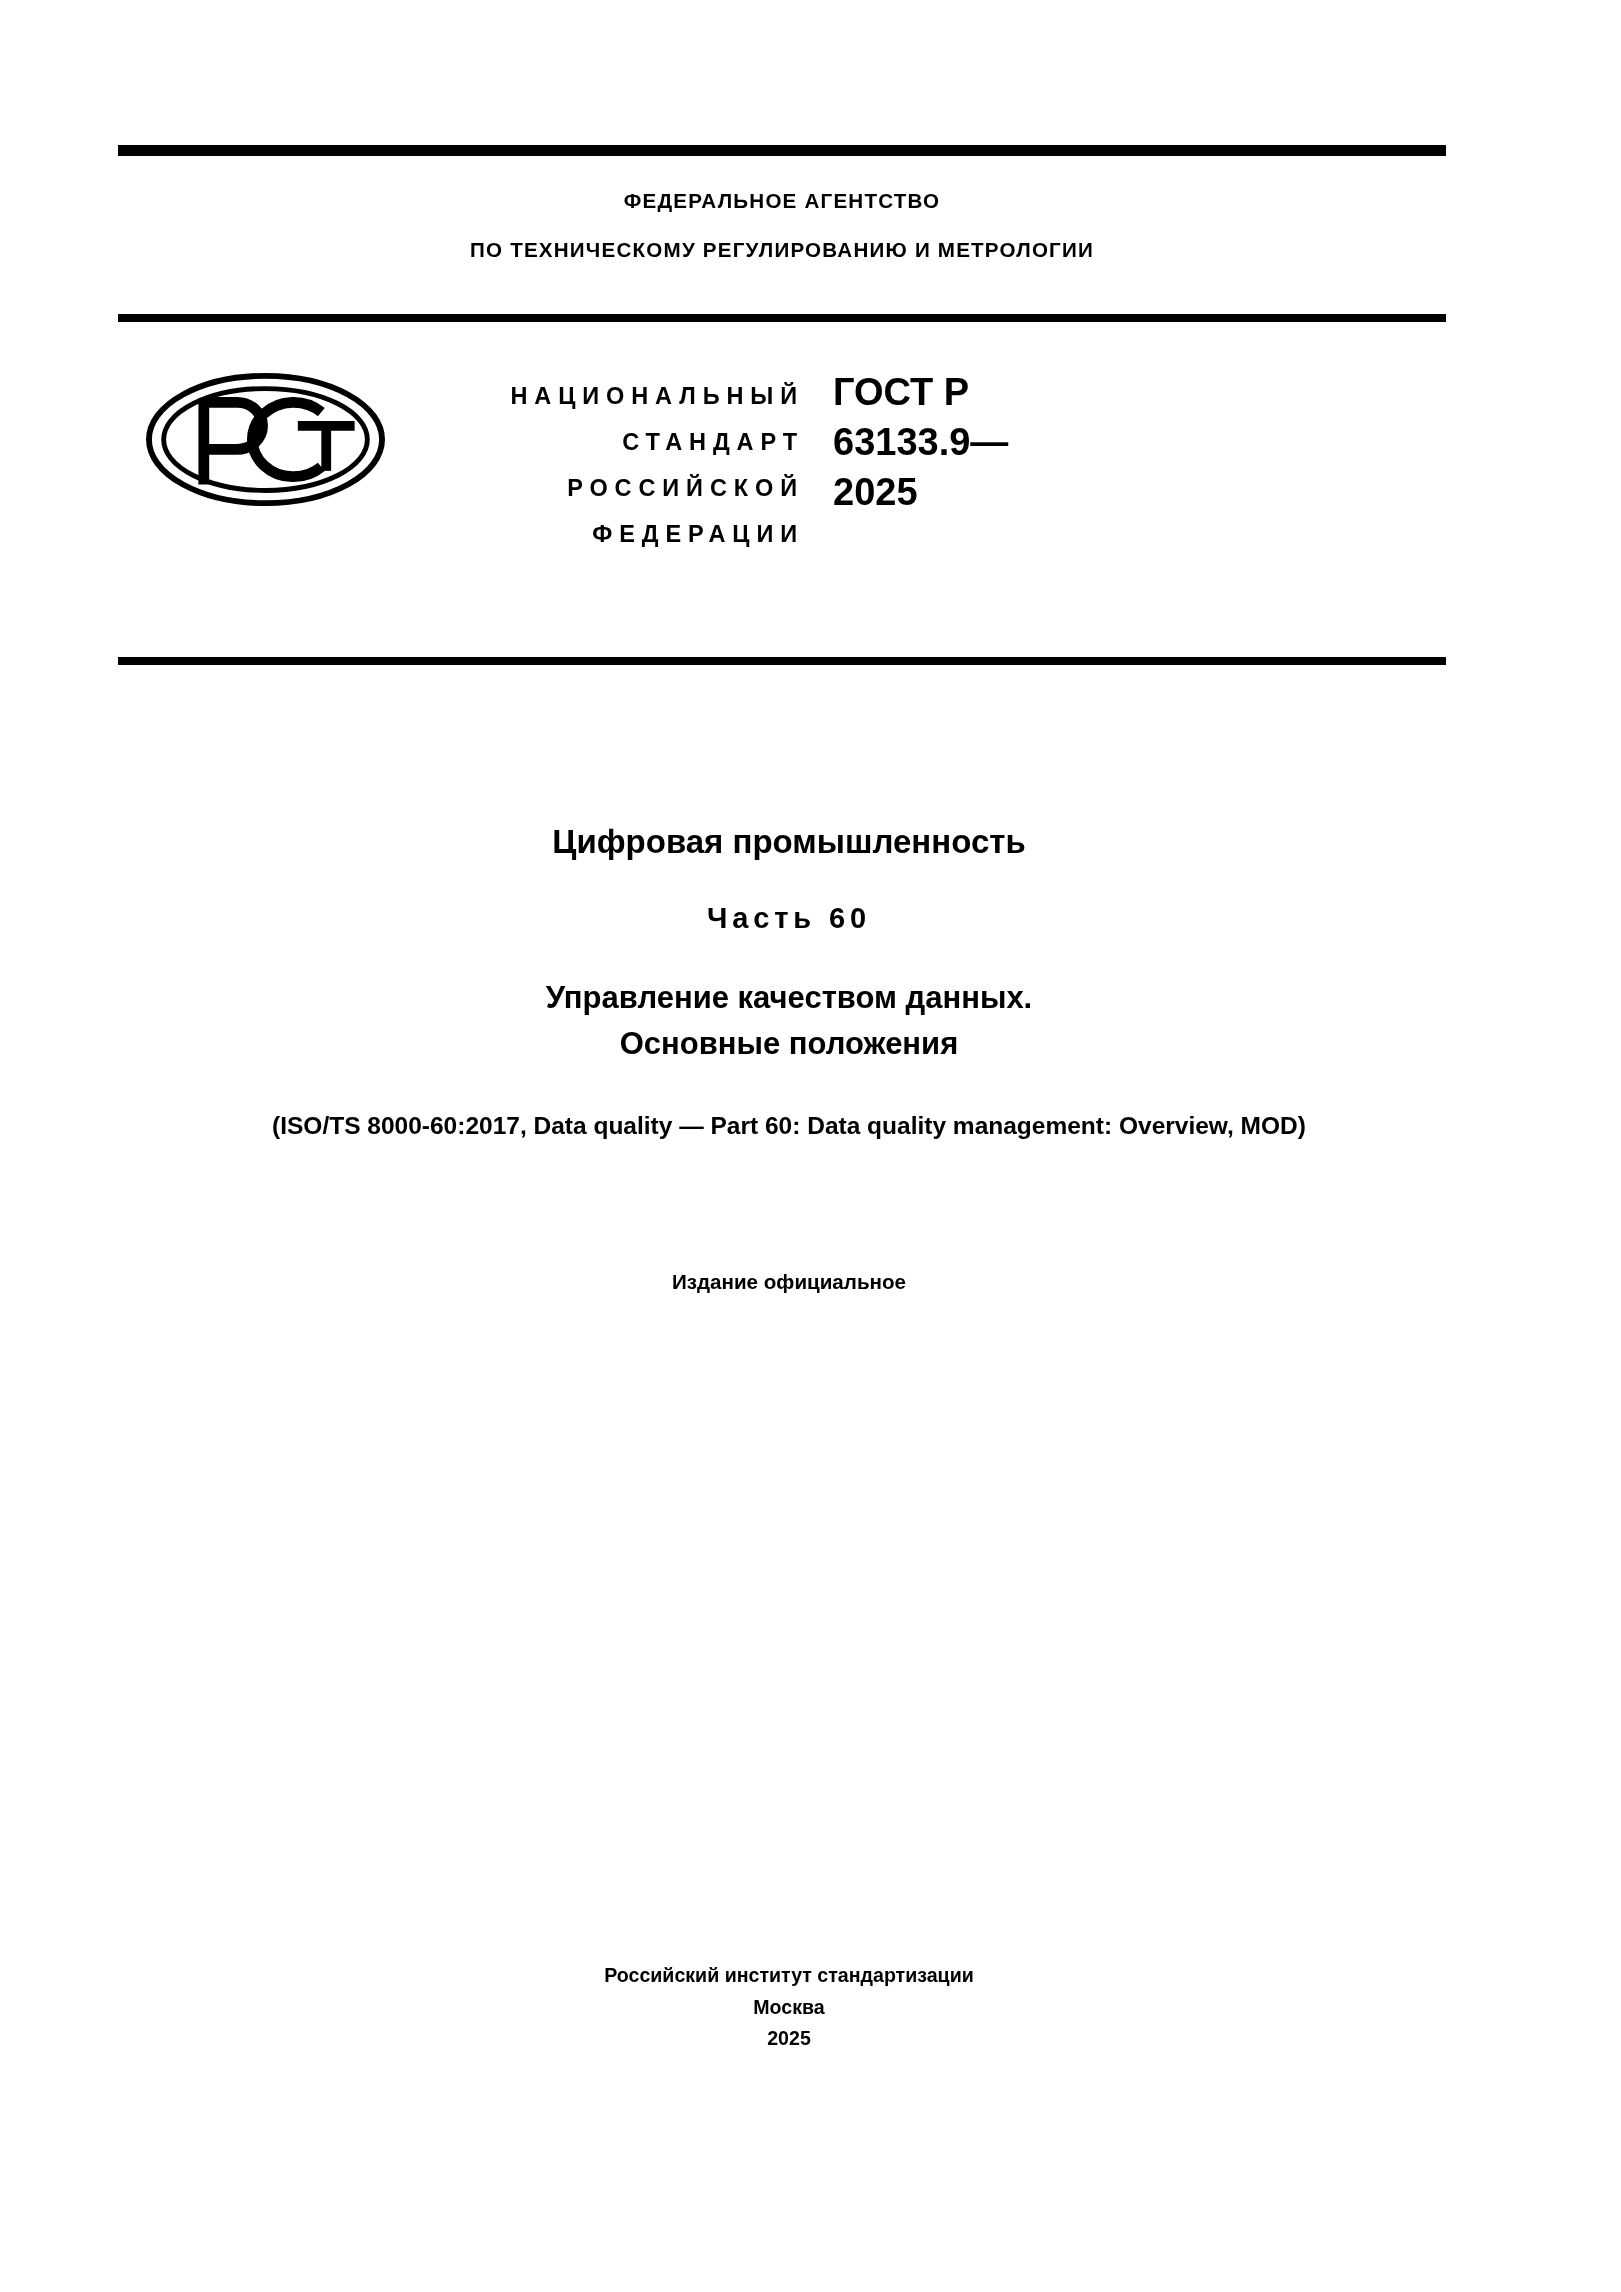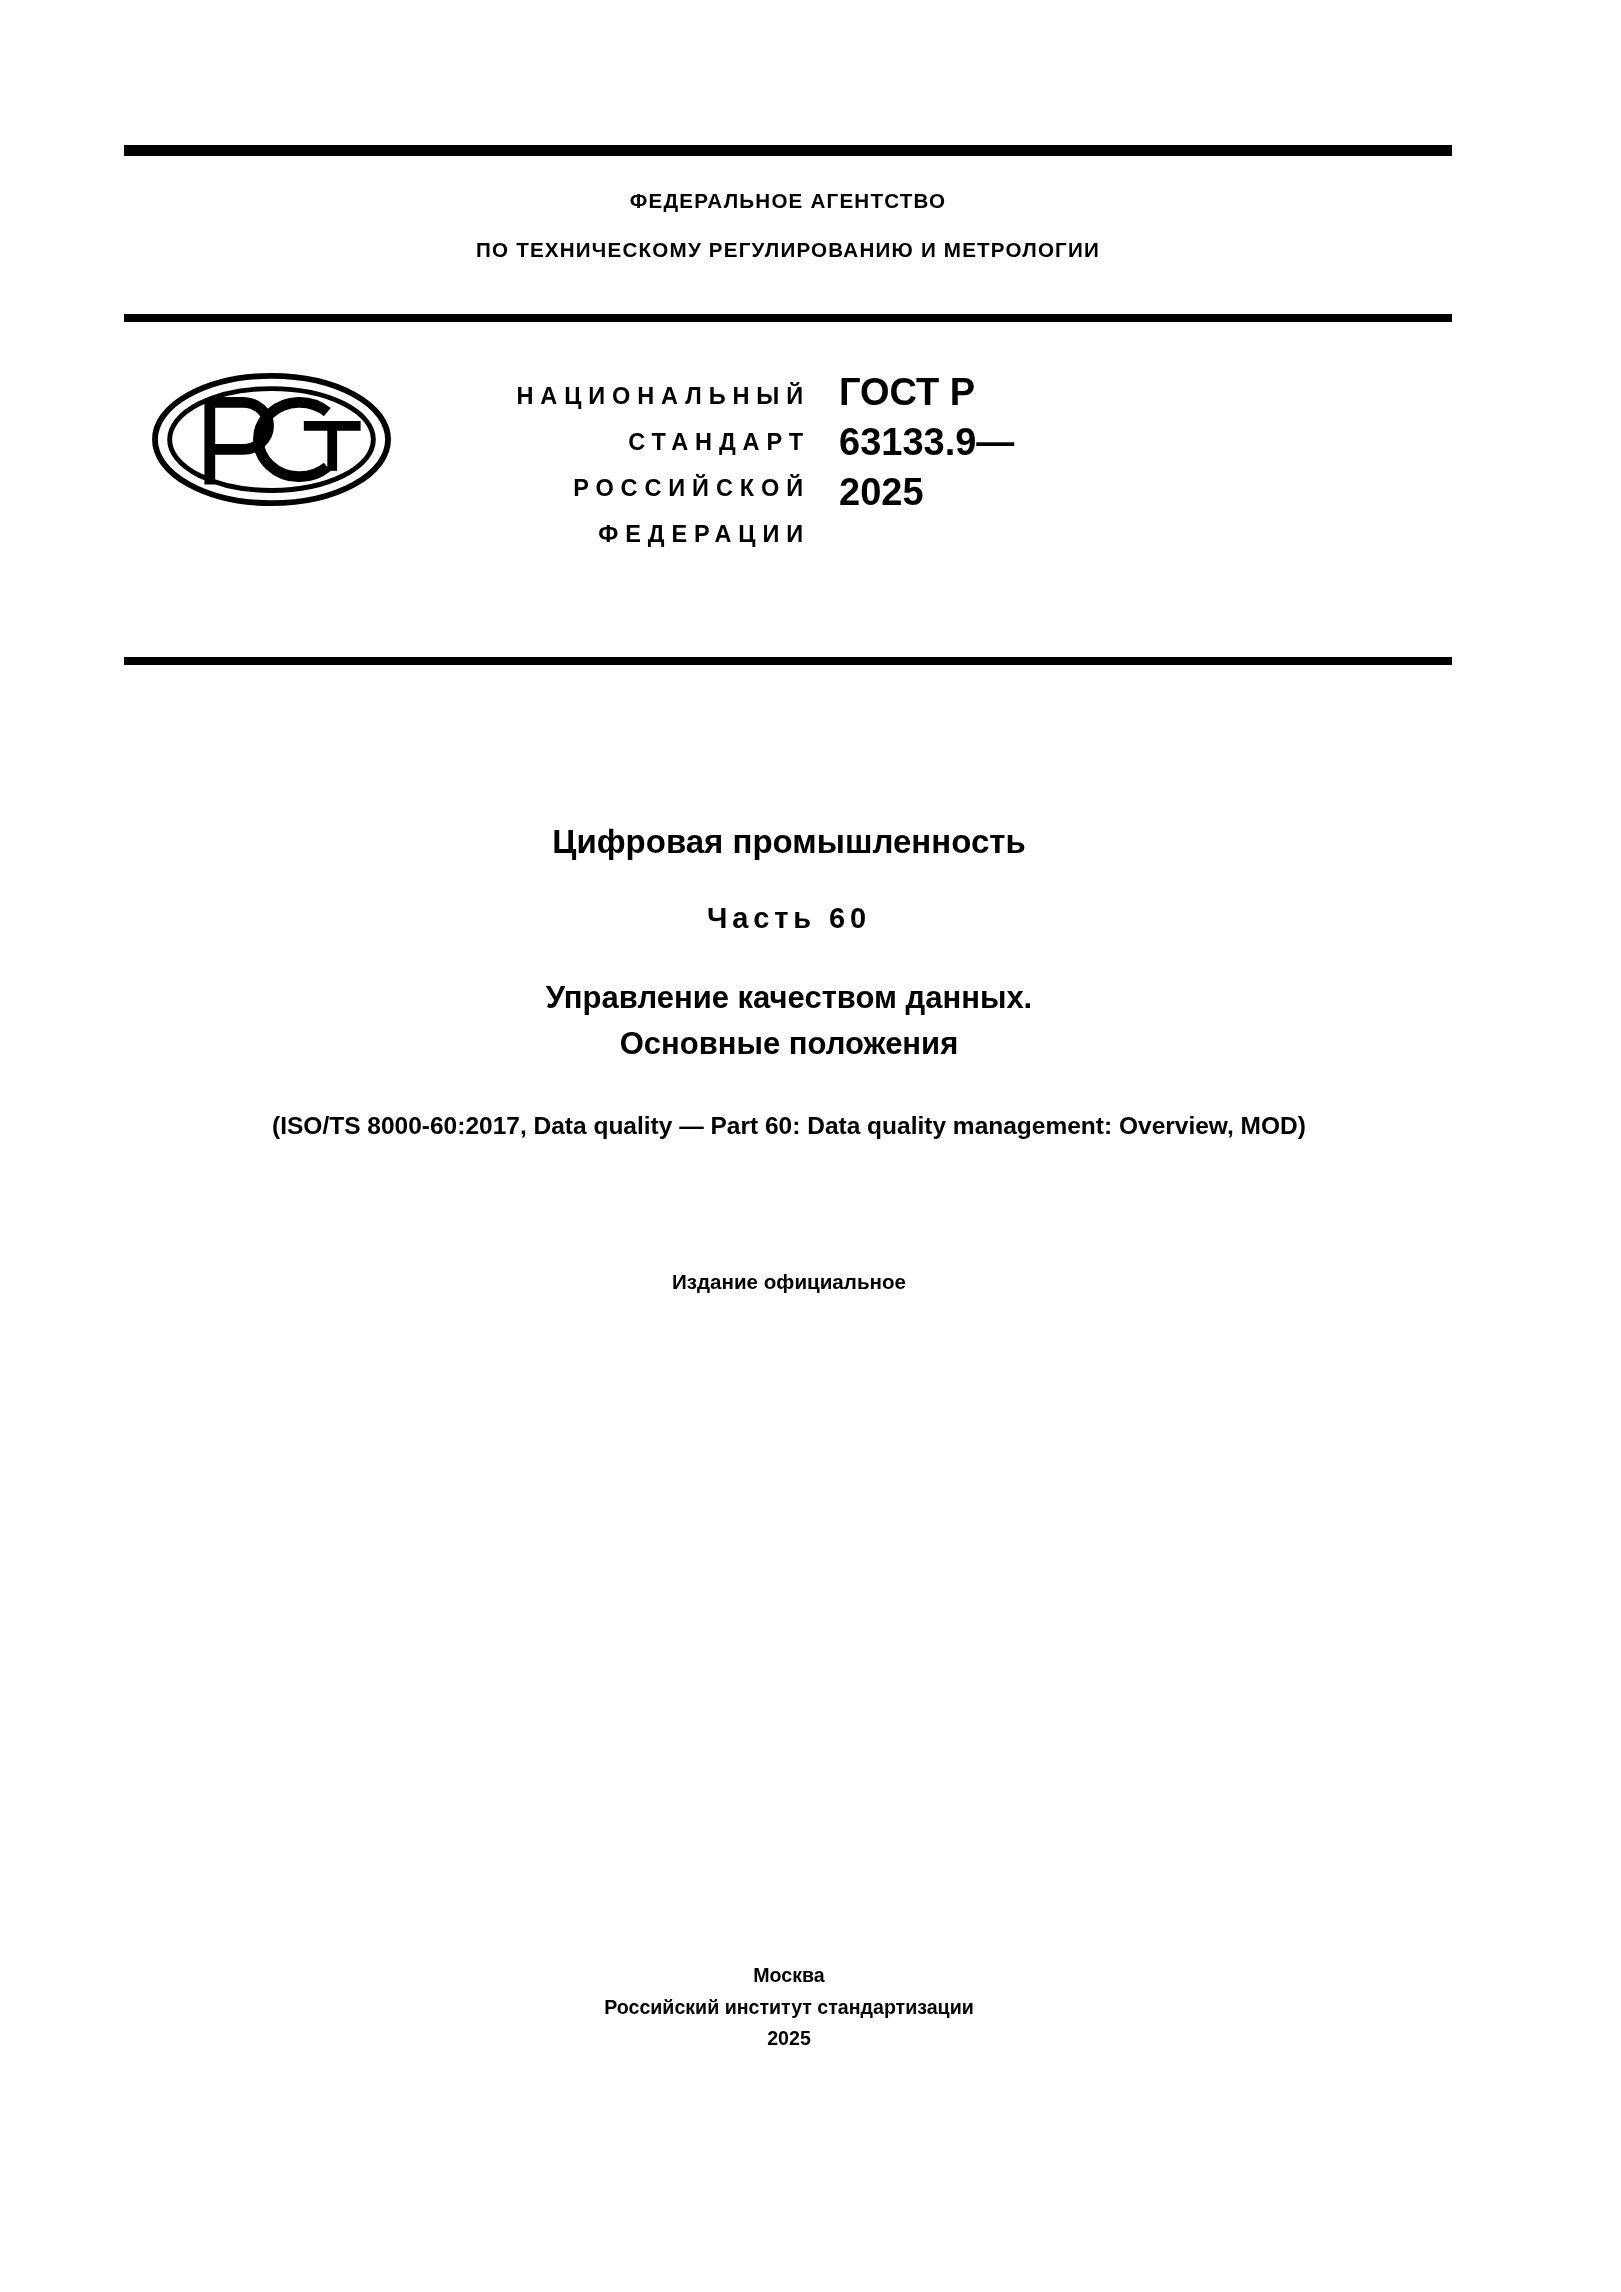--- a/index.html
+++ b/index.html
@@ -16,21 +16,21 @@
     width: 1621px;
     height: 2293px;
     margin: 0 auto;
     background: #ffffff;
     overflow: hidden;
   }
 
   
   .header-zone {
     position: absolute;
-    left: 124px;
+    left: 118px;
     top: 145px;
     width: 1328px;
   }
   .rule-thick {
     height: 10.8px;
     background: #000;
     width: 100%;
   }
   .rule-medium {
     height: 7.8px;
@@ -212,19 +212,19 @@
   <div class="title-zone">
     <div class="t-industry">Цифровая промышленность</div>
     <div class="t-part">Часть 60</div>
     <div class="t-sub1">Управление качеством данных.</div>
     <div class="t-sub2">Основные положения</div>
     <div class="t-iso">(ISO/TS 8000-60:2017, Data quality — Part 60: Data quality management: Overview, MOD)</div>
     <div class="t-official">Издание официальное</div>
   </div>
 
   <div class="footer-zone">
+    <div>Российский институт стандартизации</div>
     <div>Москва</div>
-    <div>Российский институт стандартизации</div>
     <div>2025</div>
   </div>
 
 </div>
 
 
 </body></html>

